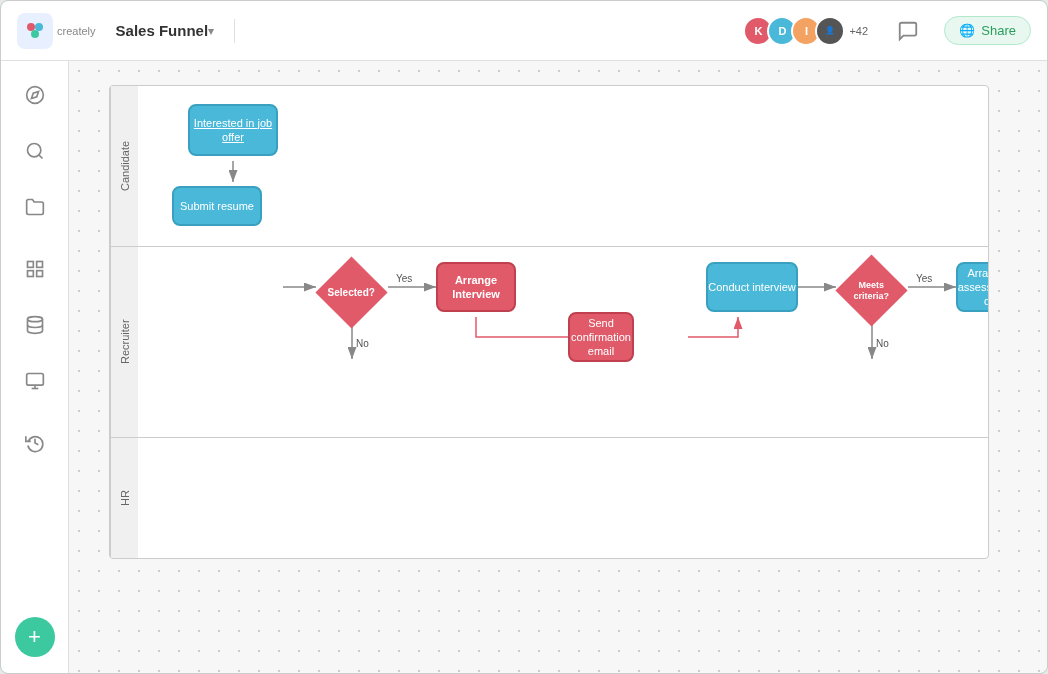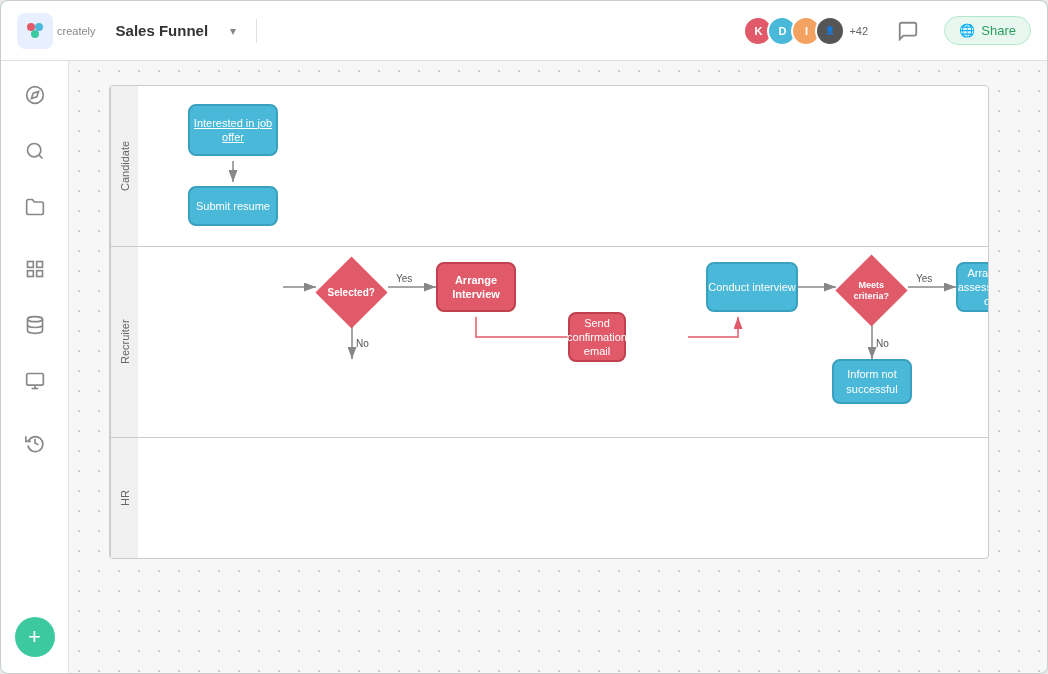--- a/index.html
+++ b/index.html
@@ -38,21 +38,21 @@
       width: 36px; height: 36px;
       background: #e8f0ff;
       border-radius: 8px;
       display: flex; align-items: center; justify-content: center;
     }
     .logo-icon svg { width: 24px; height: 24px; }
 
     .title-area {
       display: flex;
       align-items: center;
-      gap: 22px;
+      gap: 0;
     }
     .title-text {
       font-size: 15px;
       font-weight: 600;
       color: #333;
     }
     .title-dropdown {
       color: #888;
       font-size: 12px;
       cursor: pointer;
@@ -376,21 +376,21 @@
                 </marker>
               </defs>
 
               <line x1="95" y1="75" x2="95" y2="96" class="arrow-line"></line>
             </svg>
 
             <div class="flow-shape shape-rounded" style="left:50px;top:18px;width:90px;height:52px;text-decoration:underline;">
               <span>Interested in job offer</span>
             </div>
 
-            <div class="flow-shape shape-rounded" style="left:50px;top:100px;width:90px;height:40px;">
+            <div class="flow-shape shape-rounded" style="left:34px;top:100px;width:90px;height:40px;">
               <span>Submit resume</span>
             </div>
           </div>
         </div>
 
         <div class="swimlane recruiter-lane">
           <div class="swimlane-label">Recruiter</div>
           <div class="swimlane-content" style="min-height:190px;position:relative;">
             <svg class="arrows-svg" xmlns="http://www.w3.org/2000/svg">
 
@@ -419,42 +419,39 @@
             <div style="position:absolute;left:178px;top:10px;width:72px;height:72px;">
               <div style="width:51px;height:51px;background:#e05a6a;transform:rotate(45deg);position:absolute;top:10px;left:10px;display:flex;align-items:center;justify-content:center;">
                 <span style="transform:rotate(-45deg);font-size:10px;color:#fff;font-weight:600;text-align:center;line-height:1.2;">Selected?</span>
               </div>
             </div>
 
             <div class="flow-shape shape-rounded-red" style="left:298px;top:15px;width:80px;height:50px;font-weight:bold;">
               <span>Arrange Interview</span>
             </div>
 
-            <div class="flow-shape shape-rounded-red" style="left:430px;top:65px;width:58px;height:50px;">
+            <div class="flow-shape shape-rounded-red" style="left:430px;top:65px;width:66px;height:50px;">
               <span>Send confirmation email</span>
             </div>
 
             <div class="flow-shape shape-rounded" style="left:568px;top:15px;width:92px;height:50px;">
               <span>Conduct interview</span>
             </div>
 
             <div style="position:absolute;left:698px;top:8px;width:72px;height:72px;">
               <div style="width:51px;height:51px;background:#e05a6a;transform:rotate(45deg);position:absolute;top:10px;left:10px;display:flex;align-items:center;justify-content:center;">
                 <span style="transform:rotate(-45deg);font-size:9px;color:#fff;font-weight:600;text-align:center;line-height:1.2;">Meets criteria?</span>
               </div>
             </div>
 
             <div class="flow-shape shape-rounded" style="left:818px;top:15px;width:62px;height:50px;border-radius:8px 0 0 8px;overflow:hidden;">
               <span>Arrange assessment d</span>
             </div>
 
 
-            <div class="flow-shape shape-rounded" style="left:694px;top:112px;width:80px;height:45px;">
-              <span>Inform not successful</span>
-            </div>
           </div>
         </div>
 
         <div class="swimlane hr-lane">
           <div class="swimlane-label">HR</div>
           <div class="swimlane-content" style="min-height:120px;"></div>
         </div>
 
       </div>
     </div>

